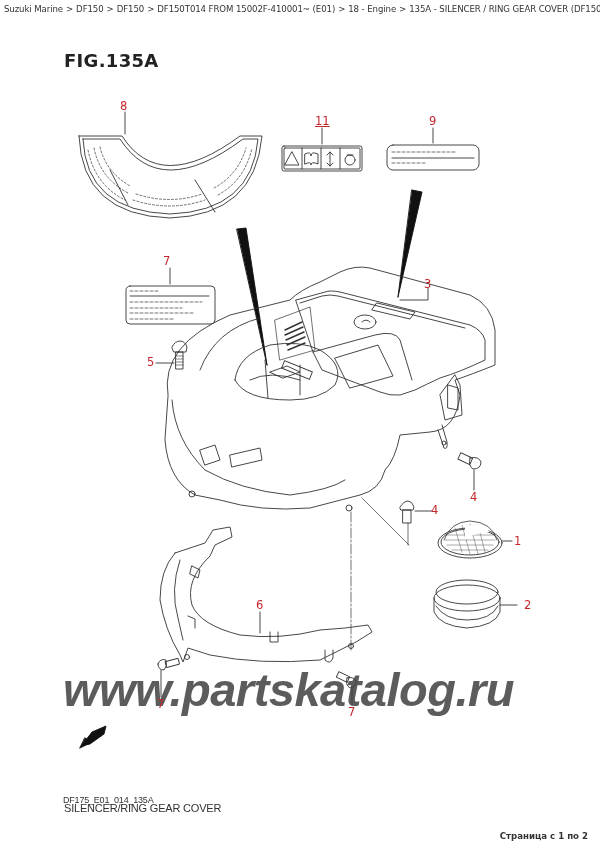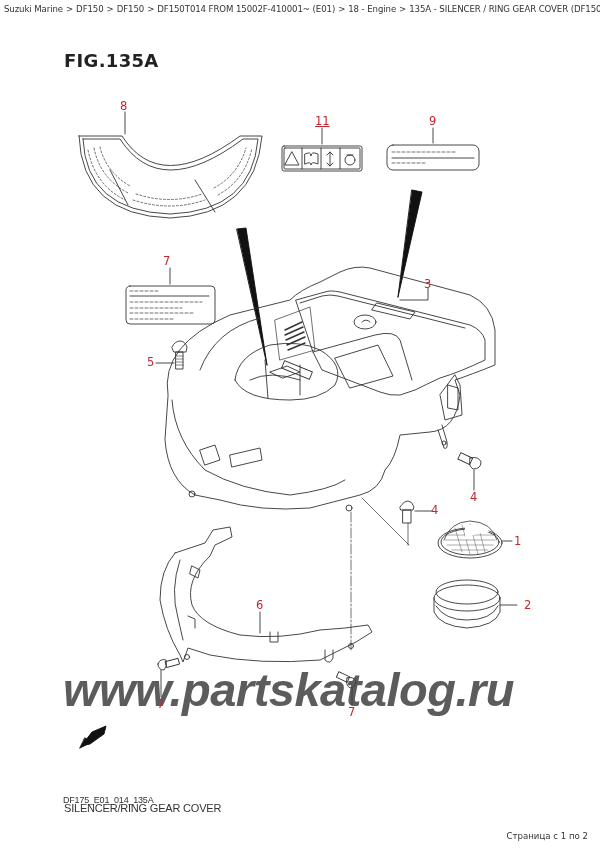--- a/index.html
+++ b/index.html
@@ -5,21 +5,21 @@
   html, body { margin: 0; padding: 0; background: #ffffff; }
   body { width: 600px; height: 848px; position: relative; overflow: hidden; font-family: "DejaVu Sans", "Liberation Sans", sans-serif; color: #222; }
   .breadcrumb { position: absolute; left: 4px; top: 4px; font-size: 8.6px; color: #333; white-space: nowrap; letter-spacing: -0.1px; }
   .breadcrumb span.sep { margin: 0 3px; }
   .fig-title { position: absolute; left: 64px; top: 50px; font-size: 18px; font-weight: bold; color: #222; letter-spacing: 0.3px; }
   .diagram { position: absolute; left: 0; top: 0; width: 600px; height: 848px; }
   .callout { position: absolute; font-family: "DejaVu Sans", sans-serif; font-size: 11.5px; color: #c4262e; }
   .watermark { position: absolute; left: 63px; top: 662px; font-family: "Liberation Sans", sans-serif; font-weight: bold; font-style: italic; font-size: 47px; color: #404040; opacity: 0.85; letter-spacing: -0.5px; white-space: nowrap; }
   .foot-code { position: absolute; left: 63px; top: 787px; font-size: 9px; color: #333; font-family: "Liberation Sans", sans-serif; letter-spacing: -0.2px; margin-top: 8px; }
   .foot-name { position: absolute; left: 64px; top: 802px; font-size: 11px; color: #333; font-family: "Liberation Sans", sans-serif; letter-spacing: -0.2px; }
-  .pager { position: absolute; right: 12px; top: 831px; font-size: 8.6px; color: #333; }
+  .pager { position: absolute; right: 12px; top: 831px; font-size: 8.6px; color: #333; font-weight: bold; }
 </style>
 </head>
 <body>
 
 <div class="breadcrumb">
   <span>Suzuki Marine</span><span class="sep">&gt;</span><span>DF150</span><span class="sep">&gt;</span><span>DF150</span><span class="sep">&gt;</span><span>DF150T014 FROM 15002F-410001~ (E01)</span><span class="sep">&gt;</span><span>18 - Engine</span><span class="sep">&gt;</span><span>135A - SILENCER / RING GEAR COVER (DF150T:E01)</span>
 </div>
 
 <div class="fig-title">FIG.135A</div>
 

